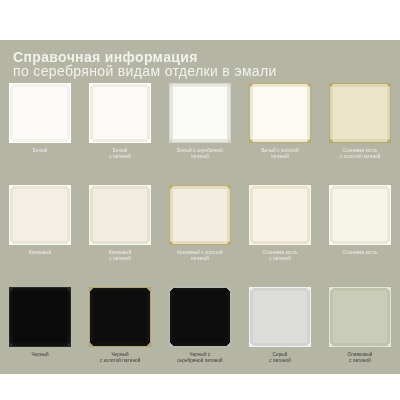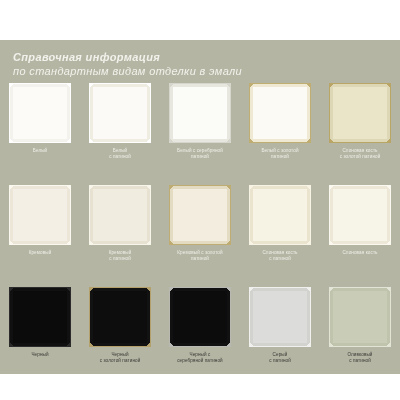--- a/index.html
+++ b/index.html
@@ -24,25 +24,24 @@
   }
 
   #title-block {
     position: absolute;
     left: 13px;
     top: 10px;
     width: 330px;
   }
   .title-line {
     color: #f2f2ec;
-    font-size: 11px;
+    font-size: 14px;
     letter-spacing: 0.35px;
     line-height: 14px;
     white-space: nowrap;
-    font-style: italic;
   }
   .title-line.l1 { font-weight: bold; }
   .title-line.l2 { font-weight: normal; }
 
   #grid {
     position: absolute;
     left: 0;
     top: 43px;
     width: 400px;
   }
@@ -91,21 +90,21 @@
   .label.dark  { color: #3a3a36; }
   .label .ln { display: block; }
 </style>
 </head>
 <body style="background: rgb(255, 255, 255);">
 
 <div id="sheet" style="background: rgb(180, 181, 163);">
 
   <div id="title-block">
     <div class="title-line l1" style="color: rgb(242, 242, 236);">Справочная информация</div>
-    <div class="title-line l2" style="color: rgb(242, 242, 236);">по стандартным видам отделки в эмали</div>
+    <div class="title-line l2" style="color: rgb(242, 242, 236);">по серебряной видам отделки в эмали</div>
   </div>
 
   <div id="grid">
       <div class="row">
         <div class="cell">
           <div class="swatch" style="background: rgb(244, 242, 236); box-shadow: rgb(255, 255, 255) 0px 0px 0px 1px inset;">
             <div class="bevel" style="background: linear-gradient(135deg, rgb(255, 255, 255) 0px, rgb(255, 255, 255) 4px, transparent 4px), linear-gradient(225deg, rgb(255, 255, 255) 0px, rgb(255, 255, 255) 4px, transparent 4px), linear-gradient(45deg, rgb(255, 255, 255) 0px, rgb(255, 255, 255) 4px, transparent 4px), linear-gradient(315deg, rgb(255, 255, 255) 0px, rgb(255, 255, 255) 4px, transparent 4px);"></div>
             <div class="panel" style="background: rgb(252, 251, 248); box-shadow: rgb(244, 242, 236) 0px 0px 0px 1px inset;"></div>
           </div>
           <div class="label light">

